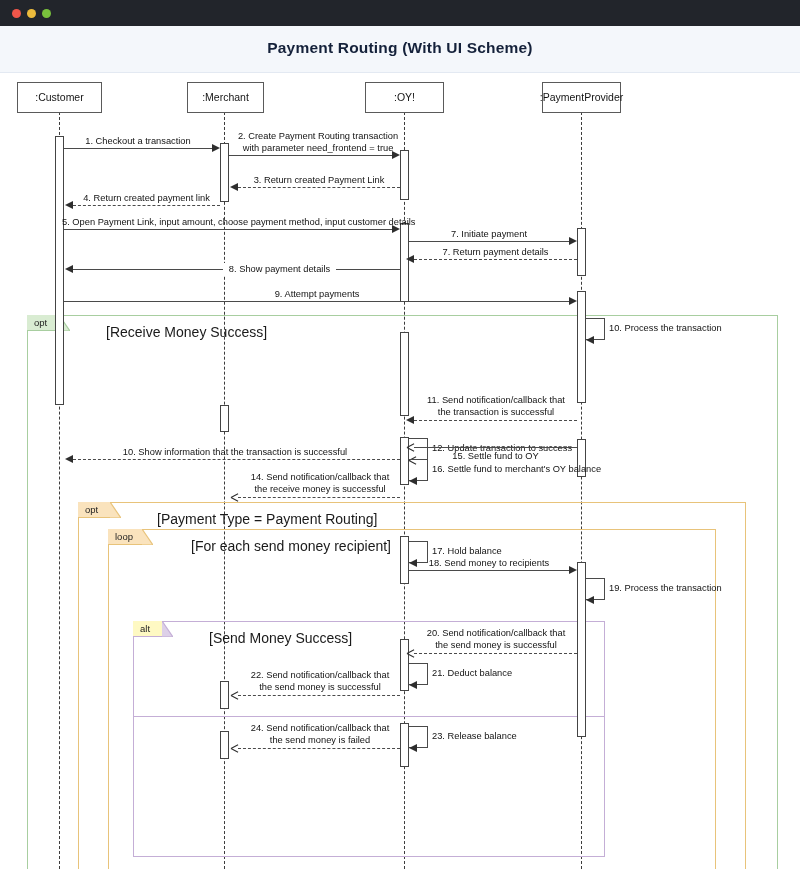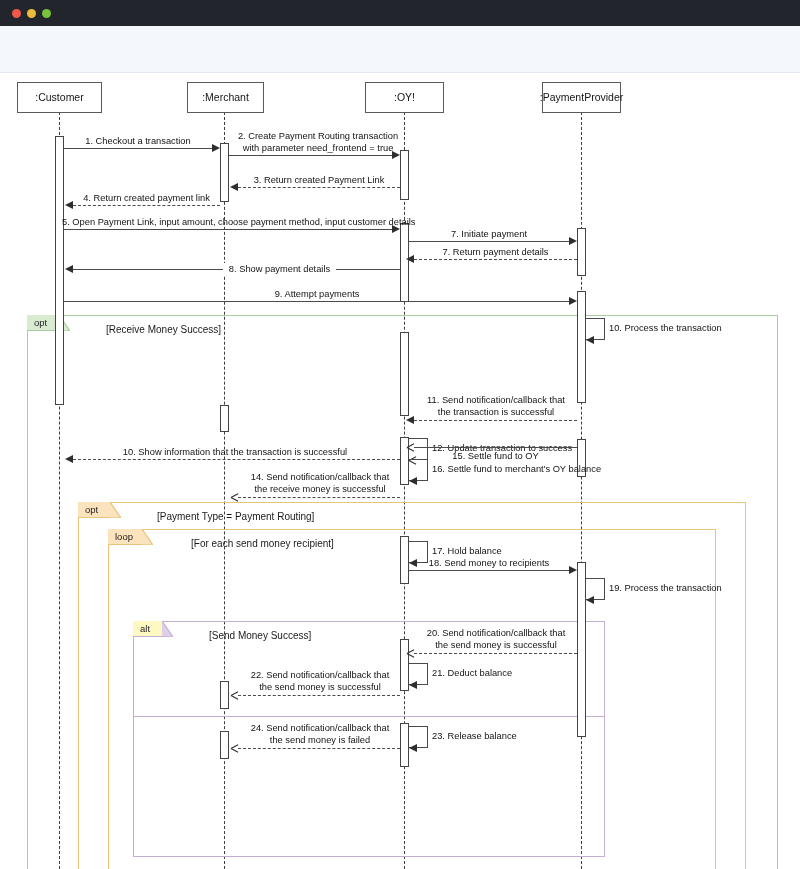--- a/index.html
+++ b/index.html
@@ -148,21 +148,21 @@
     color: #1d1d1d;
     border-right: none;
   }
   .frag-tab .slant {
     position: absolute;
     right: -11px; top: 0;
     width: 11px; height: 16px;
   }
   .frag-cond {
     position: absolute;
-    font-size: 10px;
+    font-size: 14px;
     color: #1a1a1a;
     line-height: 1;
     white-space: pre;
     padding-left: 36px;
   }
   .frag-divider {
     position: absolute;
     height: 0;
   }
 </style>
@@ -171,20 +171,21 @@
 
 <div id="app">
 
   <div class="titlebar">
     <span class="dot red"></span>
     <span class="dot amber"></span>
     <span class="dot green"></span>
   </div>
 
   <div class="headerband"></div>
+  <div class="diagram-title">Payment Routing (With UI Scheme)</div>
 
   <div class="canvas">
 
     <div class="lifeline" style="left:59px;  top:39px; height:757px;"></div>
     <div class="lifeline" style="left:224px; top:39px; height:757px;"></div>
     <div class="lifeline" style="left:404px; top:39px; height:757px;"></div>
     <div class="lifeline" style="left:581px; top:39px; height:757px;"></div>
 
     <div class="actor-box" style="left:17px; top:9px; width:85px; height:31px;">
       <span>:Customer</span>

